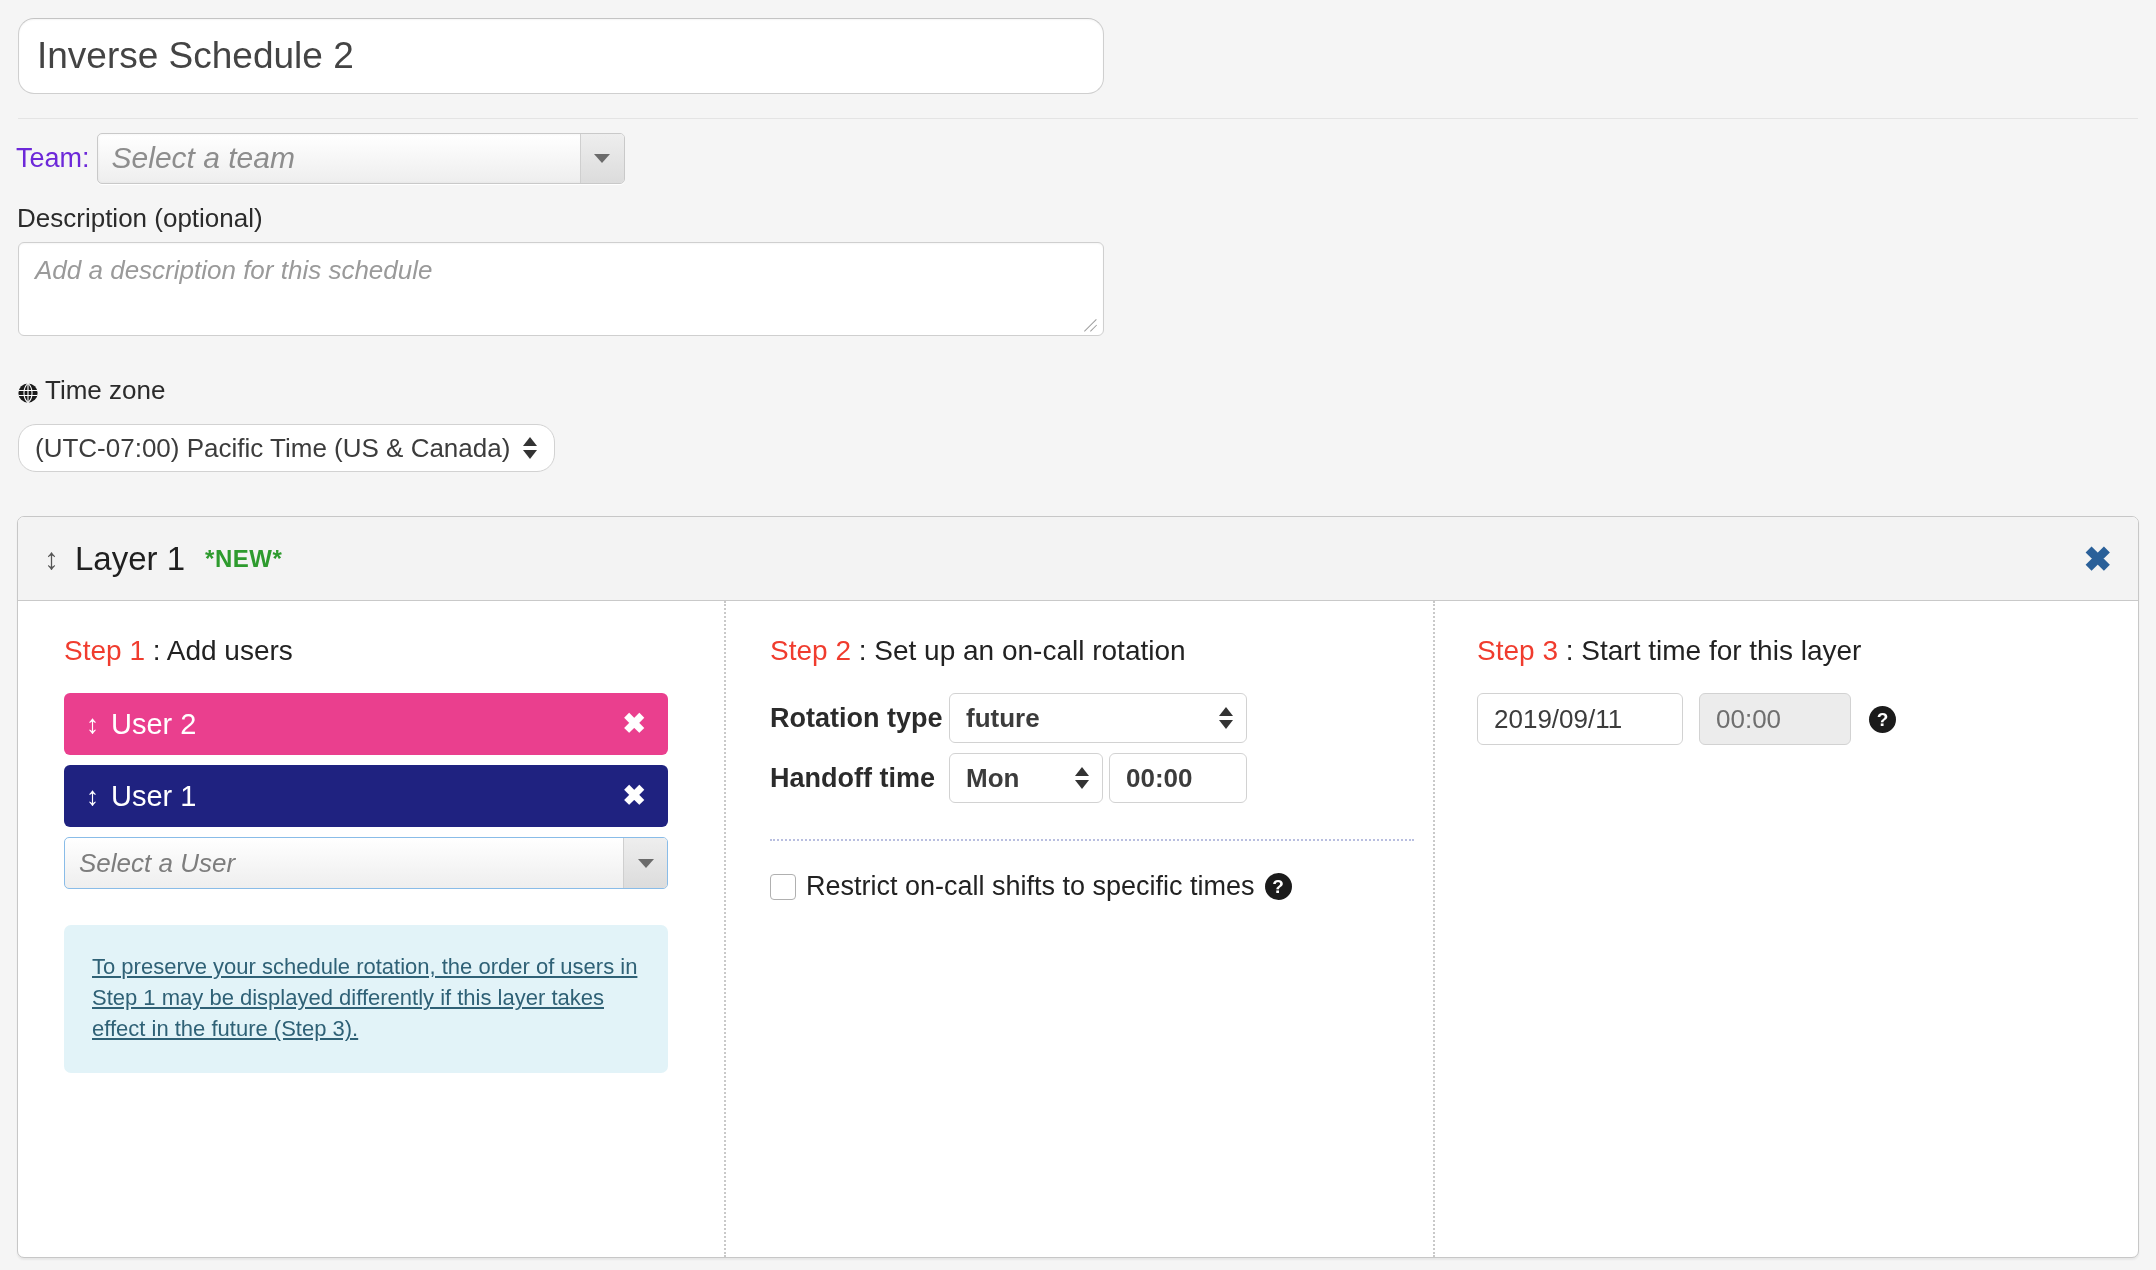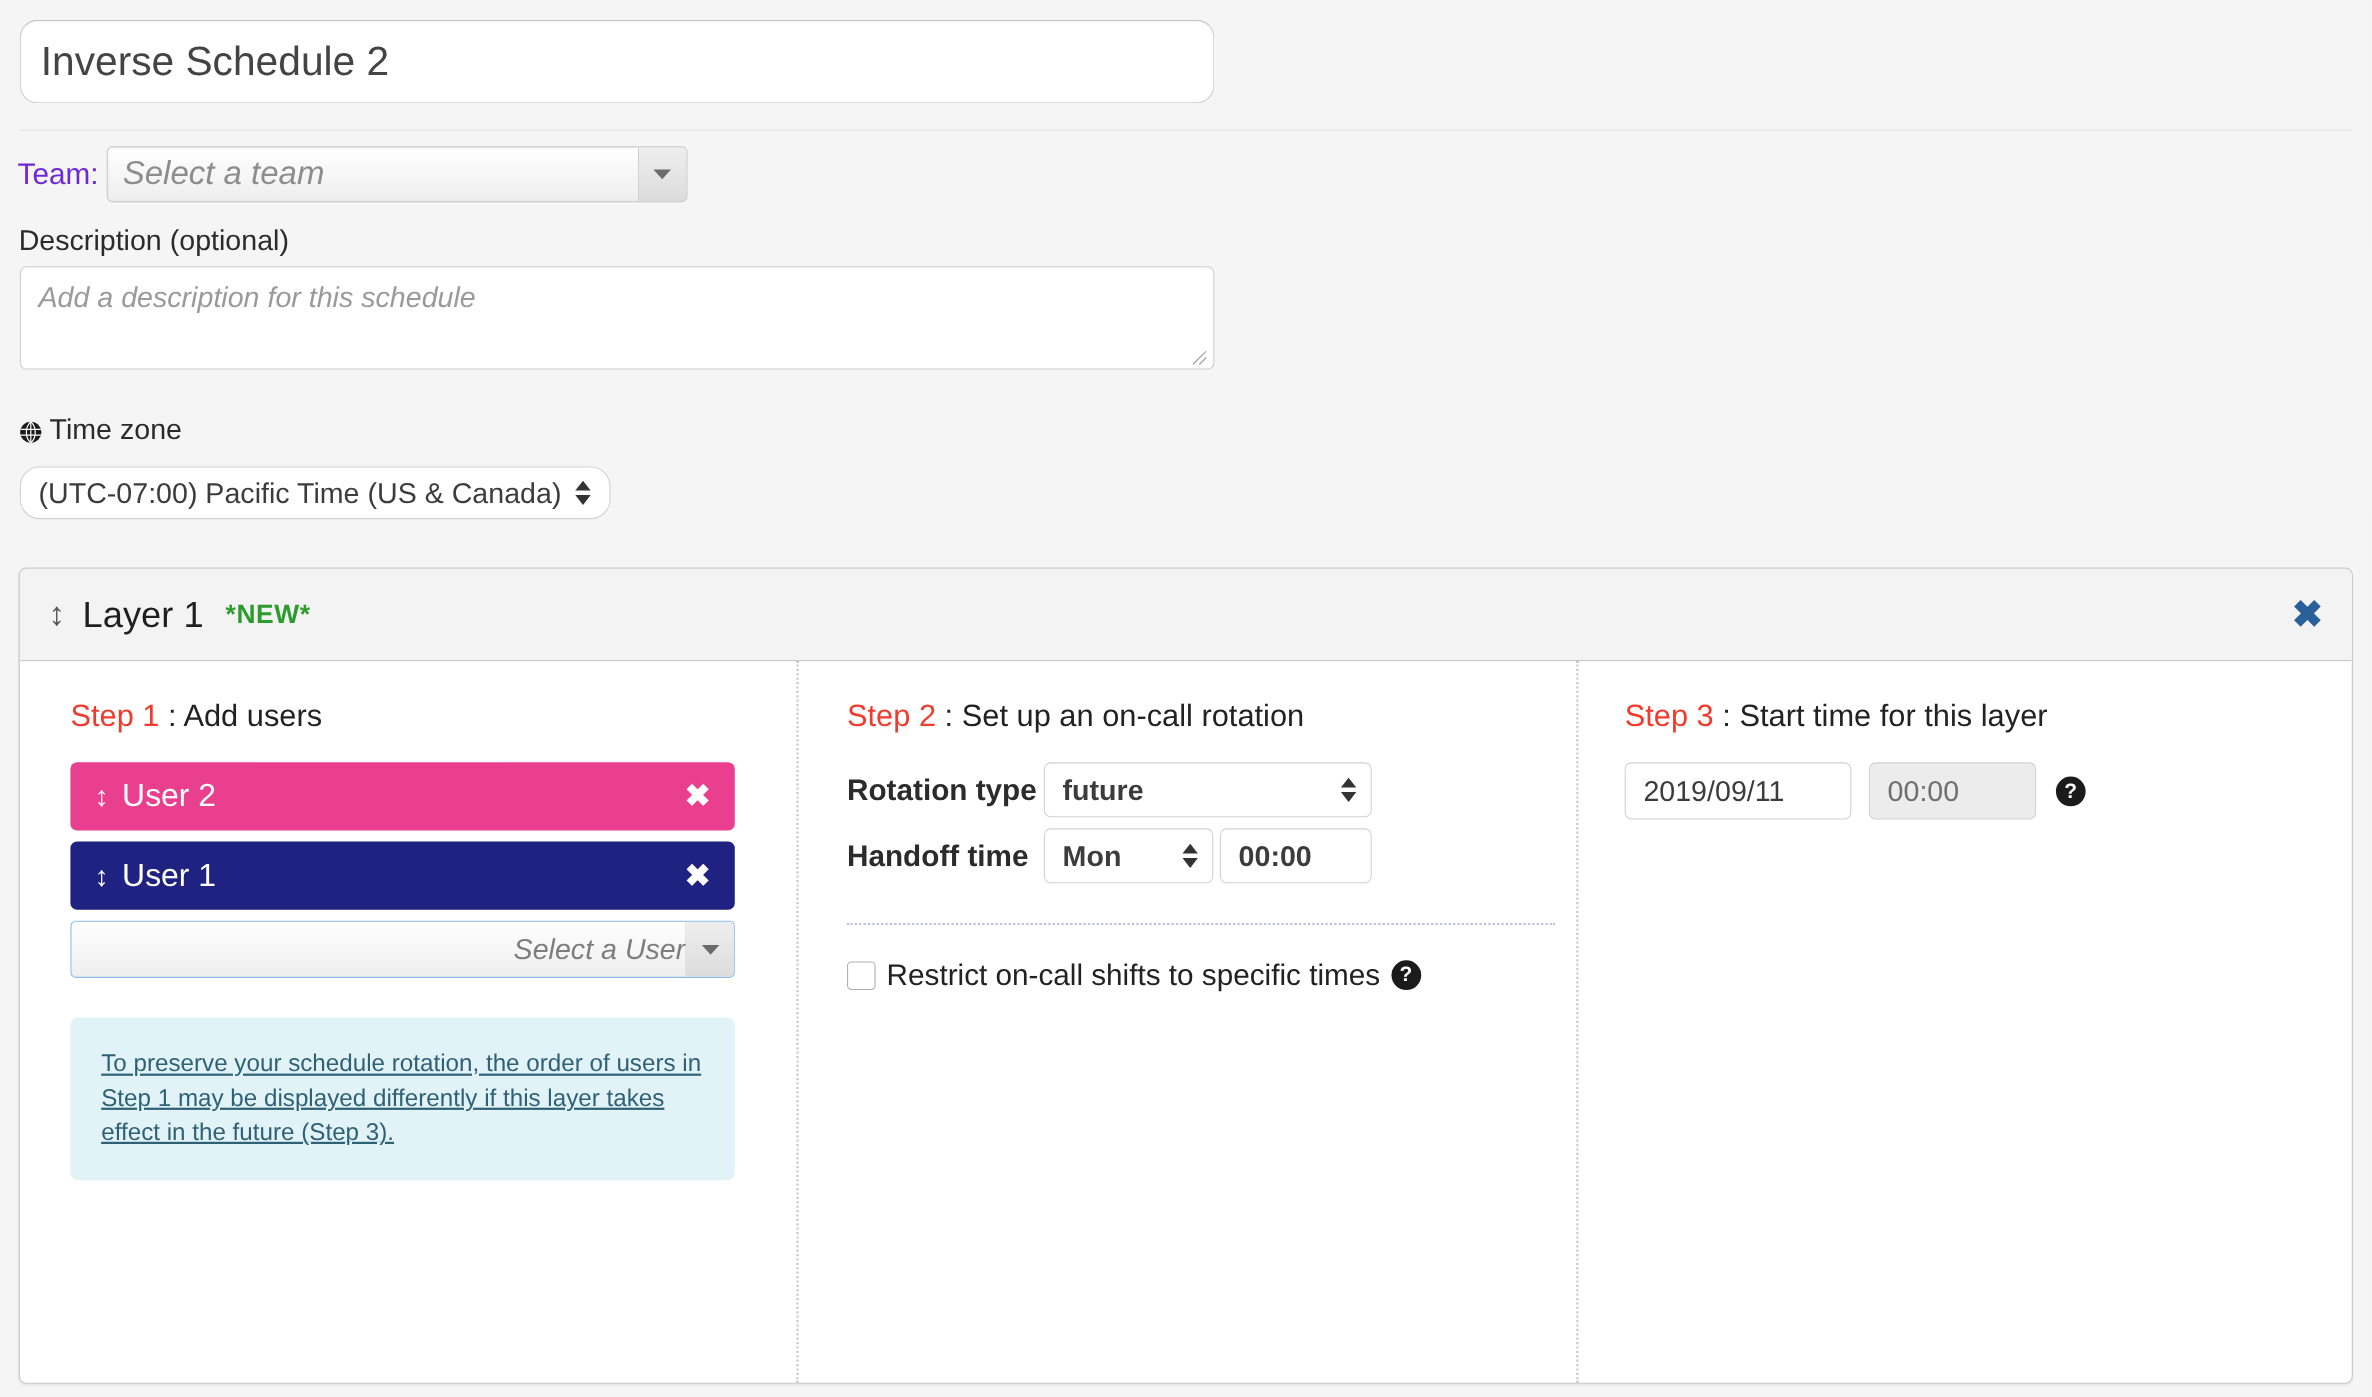--- a/index.html
+++ b/index.html
@@ -240,21 +240,20 @@
   .user-chip .chip-x { font-size: 28px; font-weight: bold; line-height: 1; cursor: pointer; }
 
   .user-select {
     position: relative;
     width: 604px; height: 52px;
     border: 1px solid #89bce8;
     border-radius: 5px;
     background: linear-gradient(#ffffff 0%, #eeeeee 100%);
     display: flex; align-items: center;
     margin-top: 2px;
-    text-align: right;
   }
   .user-select .placeholder {
     flex: 1;
     padding-left: 14px;
     font-size: 26px;
     font-style: italic;
     color: #7d7d7d;
   }
 
   .info-box {

